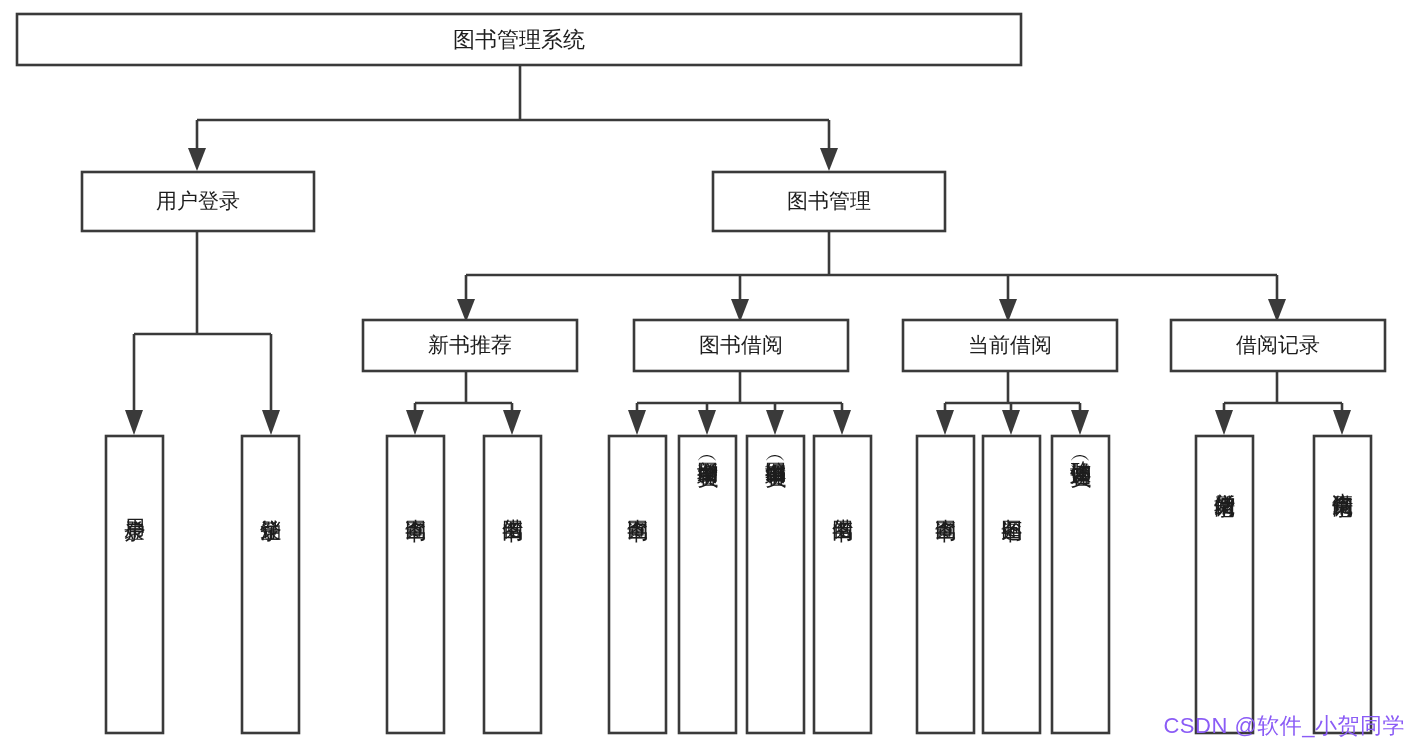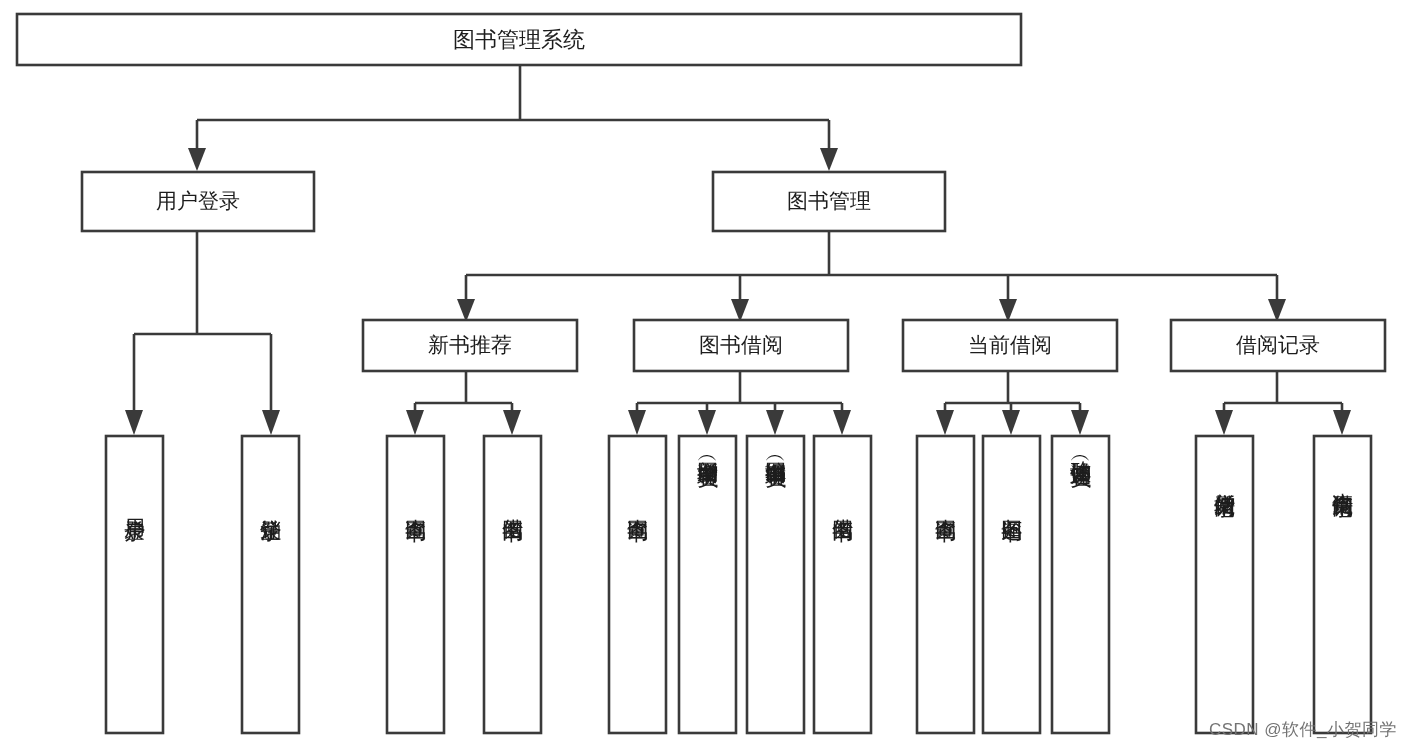--- a/index.html
+++ b/index.html
@@ -64,25 +64,25 @@
     text-orientation: upright;
     font-family: "Liberation Sans", "DejaVu Sans", sans-serif;
     font-size: 21px;
     line-height: 1.08;
     color: #1d1d1d;
     letter-spacing: 1px;
     white-space: nowrap;
   }
   .watermark {
     position: absolute;
-    right: 8px;
+    right: 0;
     bottom: 6px;
     font-family: "Liberation Sans", "DejaVu Sans", sans-serif;
-    font-size: 17px;
-    color: #737373;
+    font-size: 22px;
+    color: #8b5cf6;
     letter-spacing: 0.5px;
     white-space: nowrap;
   }
 </style>
 </head>
 <body>
 
 <div id="diagram-root">
 
   <svg class="flow" viewBox="0 0 1405 747" xmlns="http://www.w3.org/2000/svg">

